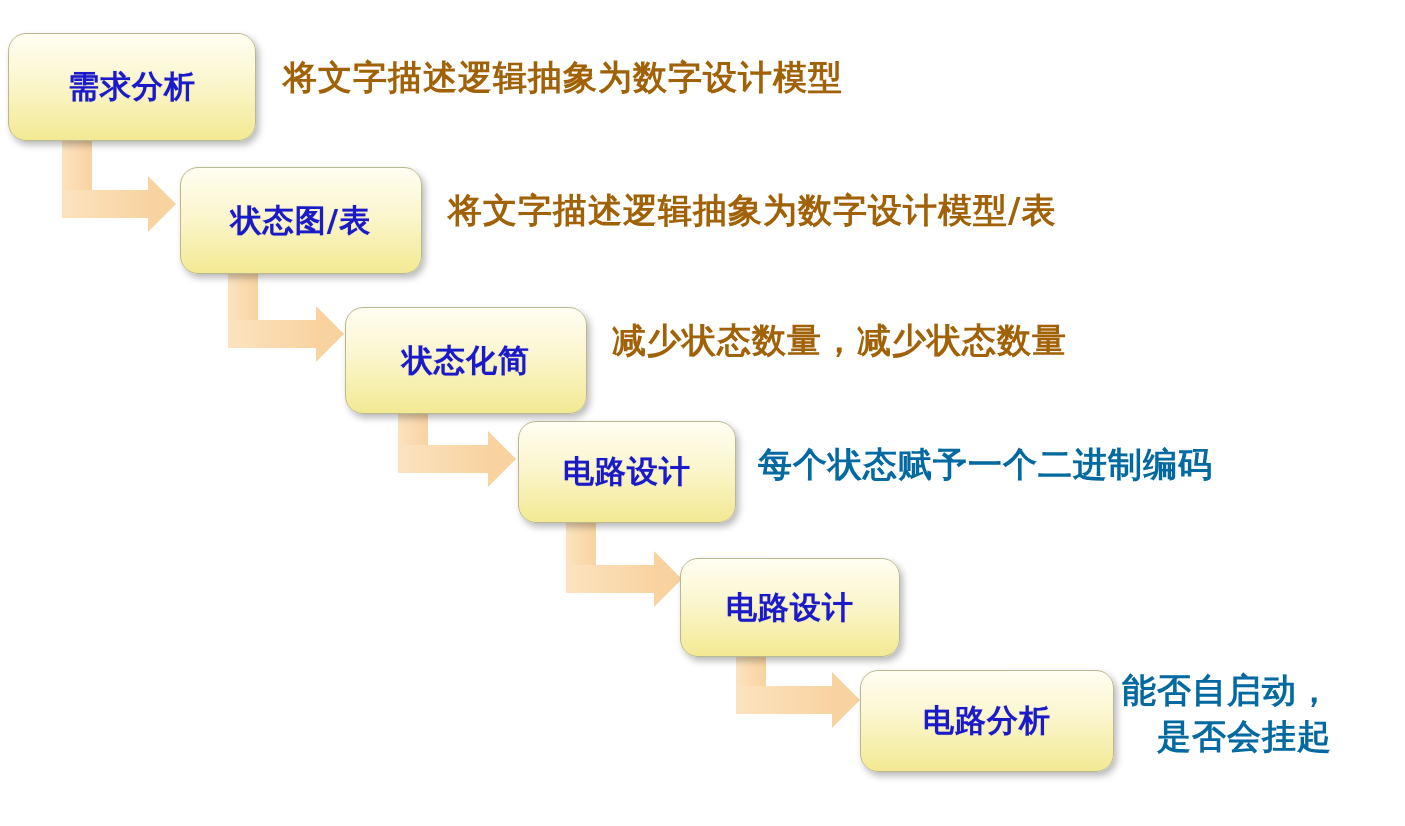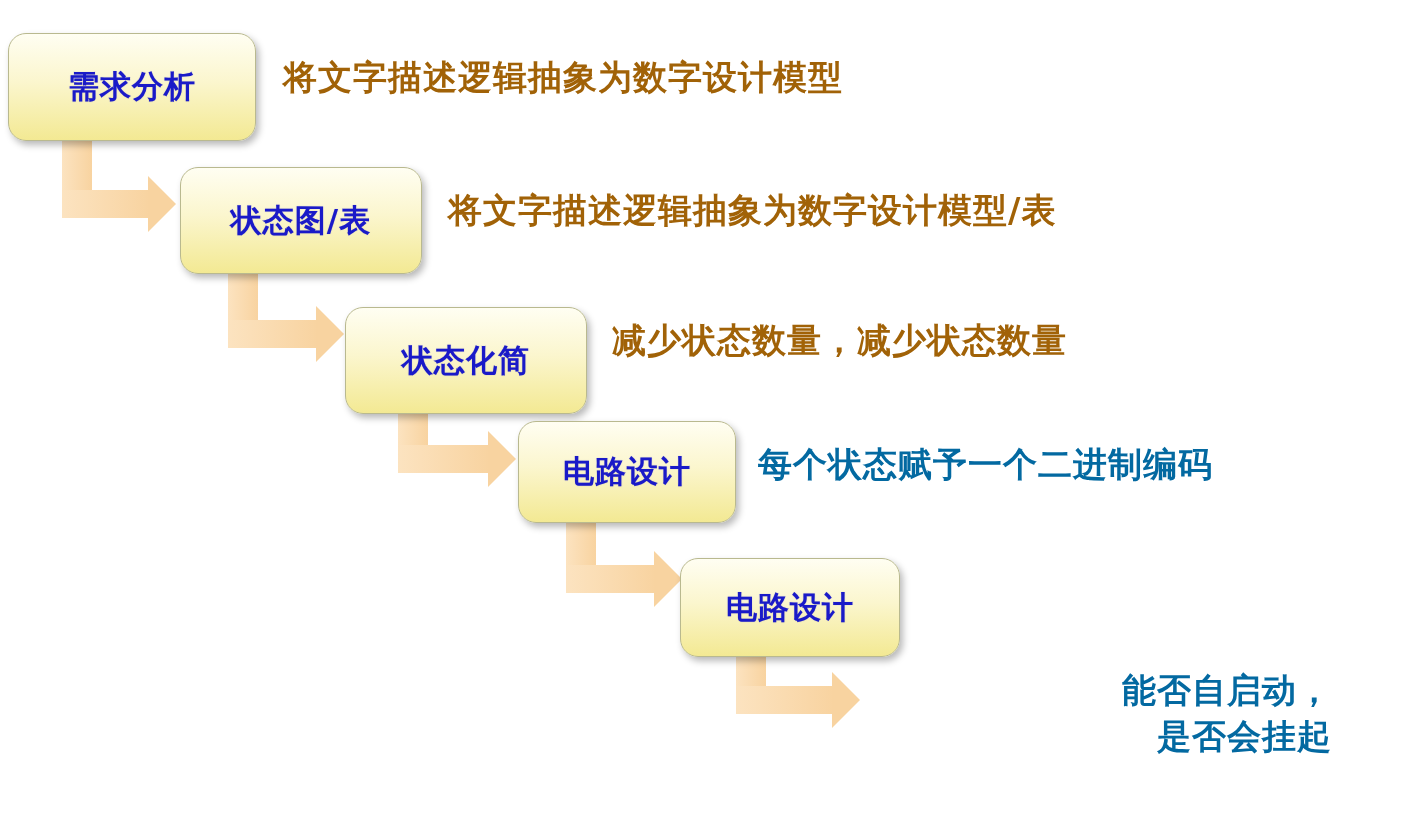--- a/index.html
+++ b/index.html
@@ -127,16 +127,19 @@
   <div class="step-box s5">
     <span class="step-label">电路设计</span>
   </div>
 
   <div class="arrow a5">
     <div class="v"></div>
     <div class="h"></div>
     <div class="head"></div>
   </div>
 
+  <div class="step-box s6">
+    <span class="step-label">电路分析</span>
+  </div>
   <div class="desc red d6">能否自启动，
 是否会挂起</div>
 
 </div>
 
 </body></html>

